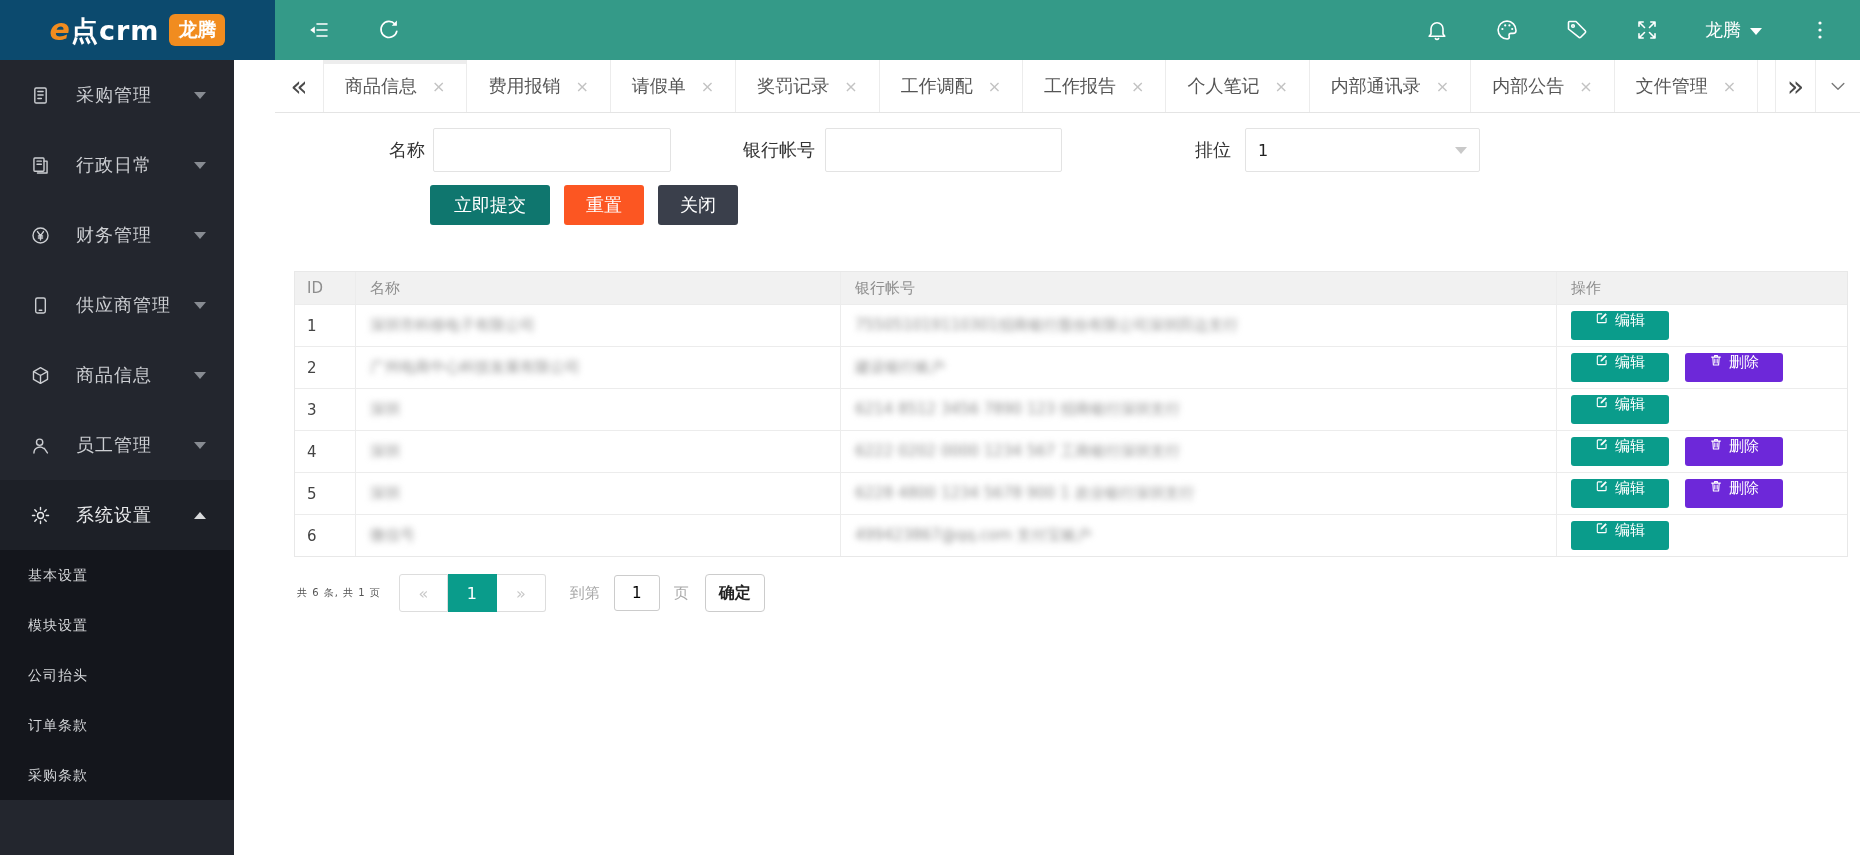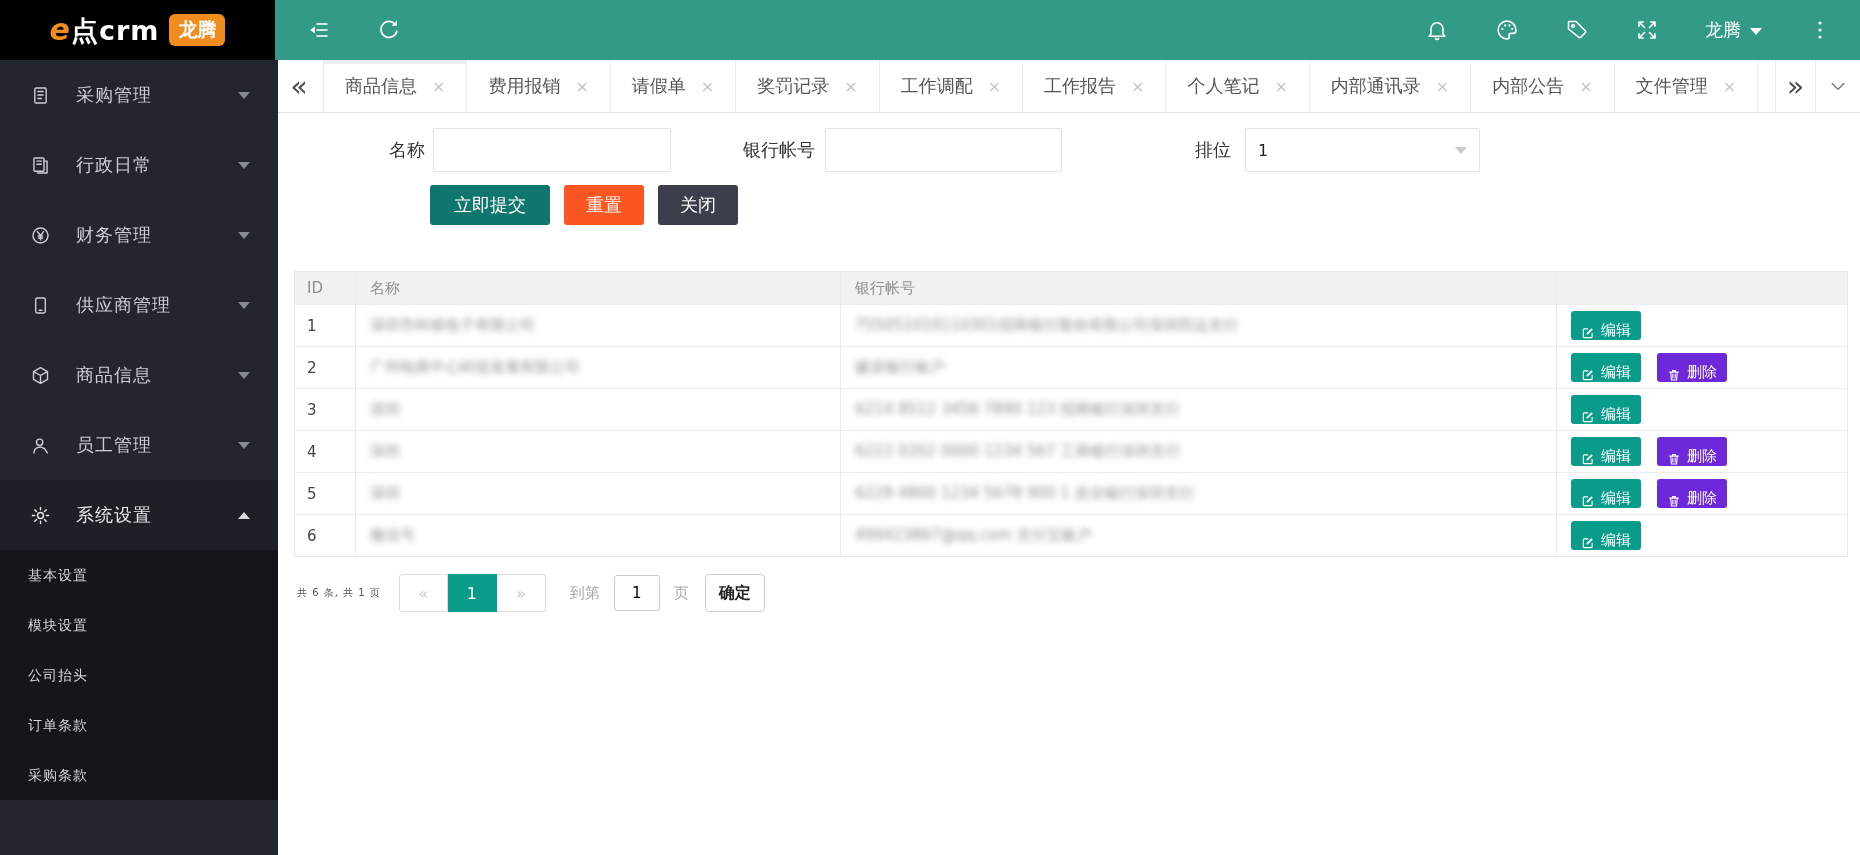--- a/index.html
+++ b/index.html
@@ -1,33 +1,33 @@
 <!DOCTYPE html>
 <html><head>
 <meta charset="utf-8">
 <style>
   * { margin:0; padding:0; box-sizing:border-box; }
   body { background:#888; font-family:"DejaVu Sans","Liberation Sans",sans-serif; }
   .app { position:relative; width:1860px; height:855px; background:#fff; overflow:hidden; }
 
   
   .topbar { position:absolute; top:0; left:0; width:100%; height:60px; background:#349a88; display:flex; align-items:center; z-index:5; }
-  .logo { width:275px; height:60px; background:#000000; display:flex; align-items:center; justify-content:center; gap:10px; flex:none; }
+  .logo { width:275px; height:60px; background:#0c4a6e; display:flex; align-items:center; justify-content:center; gap:10px; flex:none; }
   .brand { font-size:27px; font-weight:bold; color:#fff; letter-spacing:1px; }
   .brand-e { color:#f18c1f; font-size:30px; font-style:italic; }
   .badge { background:#f18c1f; color:#fff; font-size:19px; font-weight:bold; padding:3px 9px; border-radius:6px; }
   .topbar-left { display:flex; gap:46px; margin-left:32px; }
   .tb-icon { color:#fff; cursor:pointer; display:flex; align-items:center; }
   .tb-icon svg { width:24px; height:24px; display:block; }
   .topbar-right { margin-left:auto; display:flex; align-items:center; gap:46px; margin-right:28px; }
   .user { color:#fff; font-size:18px; display:flex; gap:9px; align-items:center; cursor:pointer; }
   .caret-down-white { width:0; height:0; border-left:6px solid transparent; border-right:6px solid transparent; border-top:7px solid #fff; margin-top:3px; }
 
   
-  .sidebar { position:absolute; top:60px; left:0; width:278px; bottom:0; background:#23262e; z-index:4; }
+  .sidebar { position:absolute; top:60px; left:0; width:234px; bottom:0; background:#23262e; z-index:4; }
   .side-item { height:70px; display:flex; align-items:center; padding:0 28px 0 30px; color:#ccced2; cursor:pointer; }
   .side-item.open { background:#1d2027; color:#e8e9eb; }
   .side-icon { width:22px; height:22px; flex:none; display:flex; align-items:center; }
   .side-icon svg { width:21px; height:21px; }
   .side-label { margin-left:24px; font-size:18px; letter-spacing:1px; }
   .caret { margin-left:auto; width:0; height:0; }
   .caret.down { border-left:6px solid transparent; border-right:6px solid transparent; border-top:7px solid #878b92; }
   .caret.up { border-left:6px solid transparent; border-right:6px solid transparent; border-bottom:7px solid #d8d9db; }
   .submenu { background:#14161c; }
   .sub-item { height:50px; line-height:50px; padding-left:28px; color:#d4d6d9; font-size:14px; cursor:pointer; letter-spacing:1px; }
@@ -68,21 +68,21 @@
   
   .table { margin-top:46px; border:1px solid #e8e8e8; width:1554px; }
   .t-head { display:flex; background:#f1f1f1; height:32px; align-items:stretch; color:#8e8e8e; font-size:15px; }
   .t-row { display:flex; height:42px; align-items:stretch; border-top:1px solid #ececec; font-size:15px; color:#444; background:#fff; }
   .cell { display:flex; align-items:center; padding-left:14px; border-right:1px solid #ececec; overflow:hidden; }
   .c-id { width:61px;padding-left:12px; }
   .c-name { width:485px; }
   .c-bank { width:716px; }
   .c-op { width:290px; border-right:none; }
   .blur { color:#8f8f8f; filter:blur(3px); white-space:nowrap; }
-  .mini { height:29px; border:none; border-radius:3px; color:#fff; font-size:15px; display:inline-flex; align-items:flex-end; gap:6px; padding:0 10px; cursor:pointer; font-family:inherit; }
+  .mini { height:29px; border:none; border-radius:3px; color:#fff; font-size:15px; display:inline-flex; align-items:flex-start; gap:6px; padding:0 24px; cursor:pointer; font-family:inherit; }
   .mini svg { width:14px; height:14px; }
   .mini-edit { background:#0a9c8b; }
   .mini-del { background:#6d28d9; margin-left:16px; }
 
   
   .pager { display:flex; align-items:center; margin-top:17px; }
   .pg-summary { font-size:10px; color:#555; margin-left:3px; letter-spacing:1px; }
   .pg-group { display:flex; margin-left:18px; }
   .pg-btn { width:49px; height:38px; border:1px solid #ddd; background:#fff; display:flex; align-items:center; justify-content:center; font-size:16px; color:#c9c9c9; cursor:pointer; }
   .pg-btn + .pg-btn { border-left:none; }
@@ -321,20 +321,21 @@
         <button class="btn btn-submit">立即提交</button>
         <button class="btn btn-reset">重置</button>
         <button class="btn btn-close">关闭</button>
       </div>
 
       <div class="table">
         <div class="t-head" id="t-head">
             <div class="cell c-id">ID</div>
             <div class="cell c-name">名称</div>
             <div class="cell c-bank">银行帐号</div>
+            <div class="cell c-op">操作</div>
           </div>
         <div id="t-body">
             <div class="t-row">
               <div class="cell c-id">1</div>
               <div class="cell c-name">
                 <span class="blur">深圳市科移电子有限公司</span>
               </div>
               <div class="cell c-bank">
                 <span class="blur">755051019110301招商银行股份有限公司深圳田边支行</span>
               </div>

